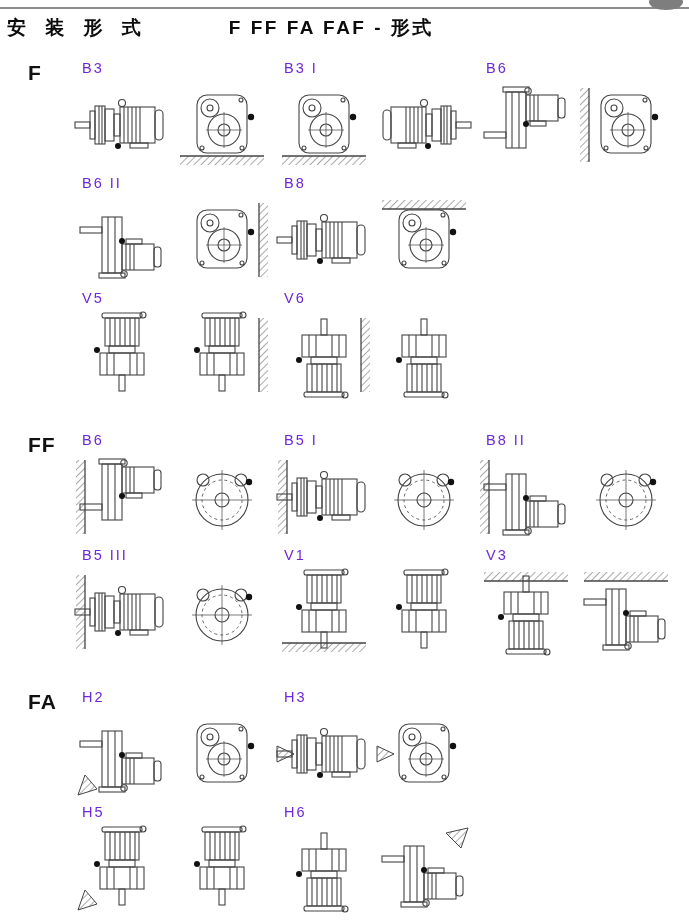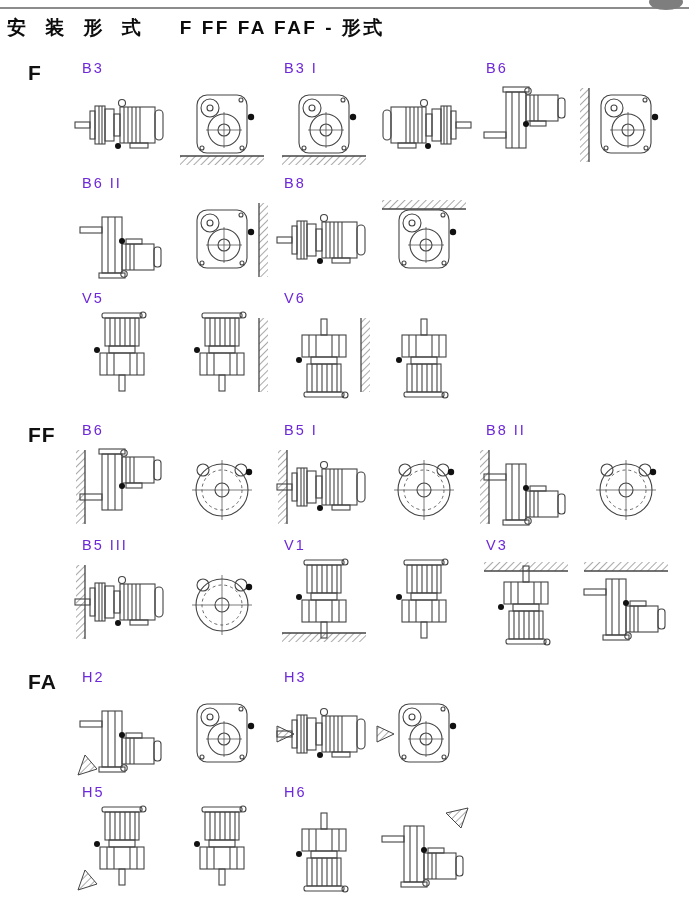--- a/index.html
+++ b/index.html
@@ -6,26 +6,26 @@
   .page{
     position:relative;
     width:689px;height:920px;
     background:#ffffff;
     font-family:"Liberation Sans","DejaVu Sans",sans-serif;
     overflow:hidden;
     border-right:1px solid #d8d8d8;
   }
   .top-rule{position:absolute;left:0;top:7px;width:100%;height:2px;background:#8c8c8c;}
   .corner-blob{position:absolute;right:6px;top:-6px;width:34px;height:16px;background:#7e7e7e;border-radius:50%;}
-  .title-row{position:absolute;left:7px;top:15px;display:flex;align-items:baseline;color:#0c0c0c;white-space:nowrap;}
+  .title-row{position:absolute;left:7px;top:15px;display:flex;align-items:baseline;color:#0c0c0c;white-space:nowrap;gap:40px;}
   .title-zh{font-size:19px;font-weight:bold;letter-spacing:7px;}
-  .title-codes{font-size:19px;font-weight:bold;letter-spacing:2.5px;margin-left:32px;}
+  .title-codes{font-size:19px;font-weight:bold;letter-spacing:2.5px;margin-left:41px;}
   .grid{position:absolute;left:0;top:52px;width:689px;}
   .grid-row{display:flex;align-items:flex-start;margin-bottom:3px;}
-  .grid-row.section-start{margin-top:20px;}
+  .grid-row.section-start{margin-top:30px;}
   .grid-row.section-start:first-child{margin-top:8px;}
   .section-slot{flex:none;width:44px;margin-left:28px;padding-top:1px;}
   .section-label{font-size:21px;font-weight:bold;color:#111;letter-spacing:1px;}
   .cell{flex:none;width:202px;}
   .cell-label{height:20px;font-size:14.5px;color:#6d28d9;letter-spacing:2px;padding-left:10px;}
   .cell svg.figs{display:block;width:200px;height:92px;}
   .hidden-defs{position:absolute;width:0;height:0;overflow:hidden;}
 </style>
 </head>
 <body>

